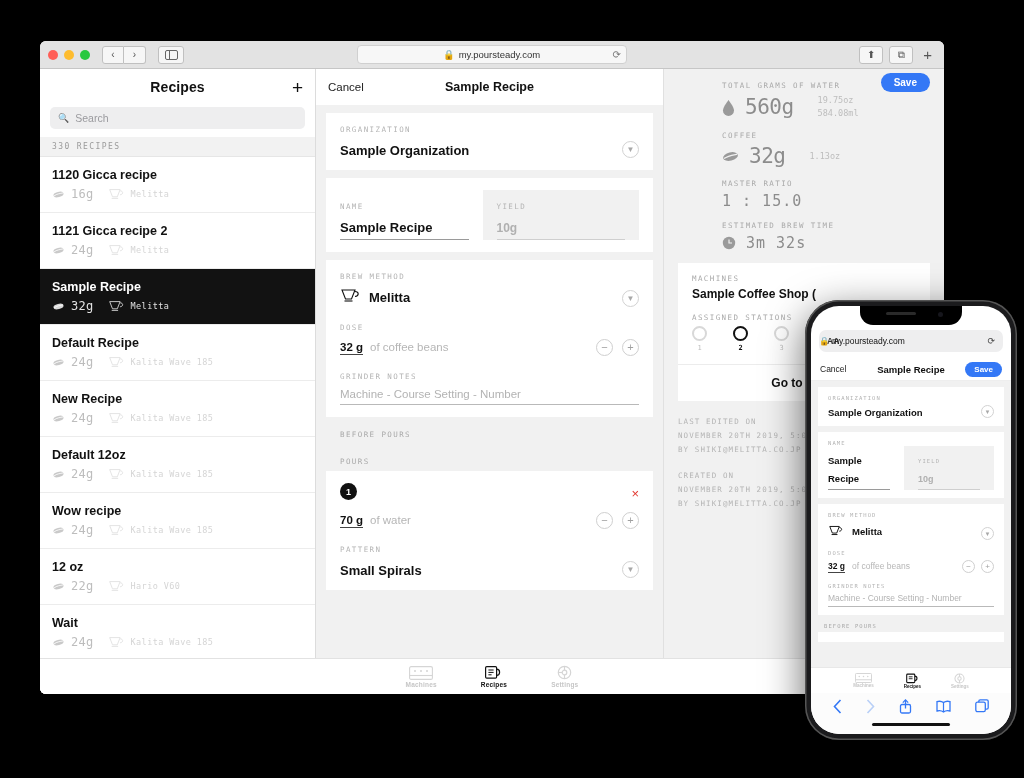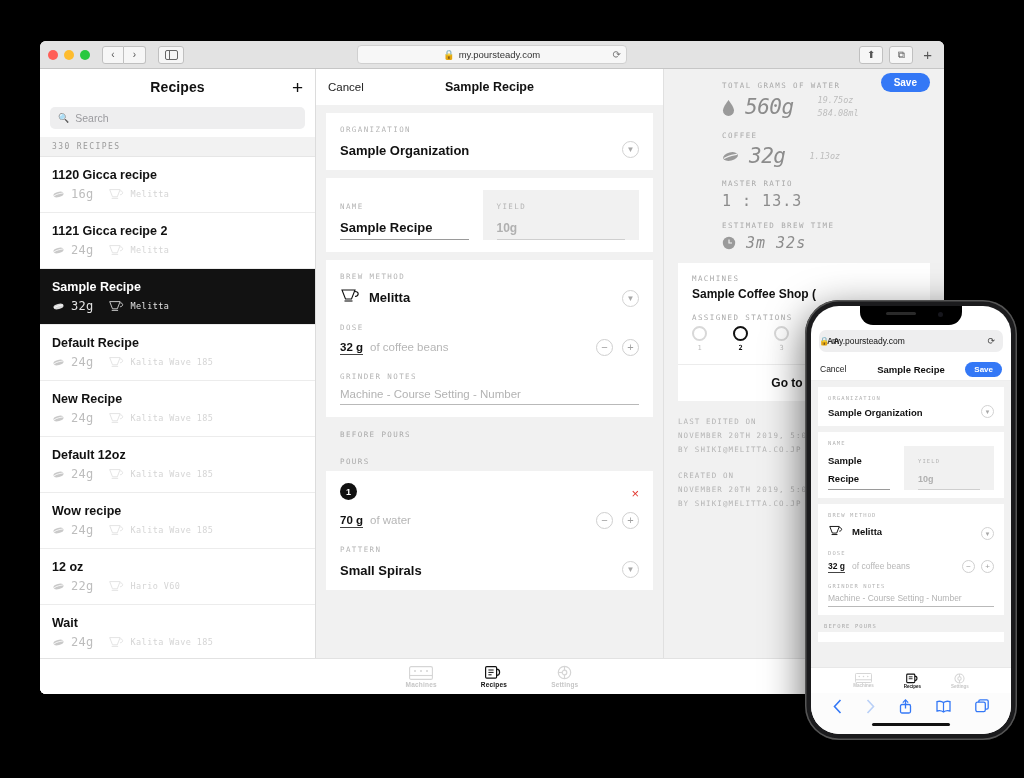--- a/index.html
+++ b/index.html
@@ -200,21 +200,21 @@
   
   .right {
     flex: 1; background: #f1f1f1; padding: 12px 14px 0;
     overflow: hidden;
   }
   .stat { margin-bottom: 11px; margin-left: 44px; }
   .stat-l {
     font-size: 7.5px; letter-spacing: 1.4px; color: #a9a9a9;
     font-family: "DejaVu Sans Mono", monospace; margin-bottom: 4px;
   }
-  .stat-main { display: flex; align-items: center; gap: 10px; font-style: italic; }
+  .stat-main { display: flex; align-items: center; gap: 10px; }
   .stat-val {
     font-size: 21px; color: #8c8c8c; font-family: "DejaVu Sans Mono", monospace;
     letter-spacing: -.5px;
   }
   .stat-sub {
     font-size: 8.5px; color: #bdbdbd; font-family: "DejaVu Sans Mono", monospace;
     line-height: 1.55; margin-left: 14px;
   }
   .ratio {
     font-size: 15px; color: #8c8c8c; font-family: "DejaVu Sans Mono", monospace;
@@ -756,21 +756,21 @@
                 <path d="M2 8.6 C6 5.5 11 5 15.2 4.2" fill="none" stroke="#f1f1f1" stroke-width="1.3"></path>
               </svg>
             </span>
             <span class="stat-val">32g</span>
             <span class="stat-sub">1.13oz</span>
           </div>
         </div>
 
         <div class="stat">
           <div class="stat-l">MASTER RATIO</div>
-          <div class="ratio">1 : 13.3</div>
+          <div class="ratio">1 : 15.0</div>
         </div>
 
         <div class="stat">
           <div class="stat-l">ESTIMATED BREW TIME</div>
           <div class="stat-main">
             <span class="icon-grey">
               <svg width="14" height="14" viewBox="0 0 14 14">
                 <circle cx="7" cy="7" r="6.2" fill="#9a9a9a"></circle>
                 <path d="M7 3.4 V7 H10" stroke="#f1f1f1" stroke-width="1.2" fill="none"></path>
               </svg>

